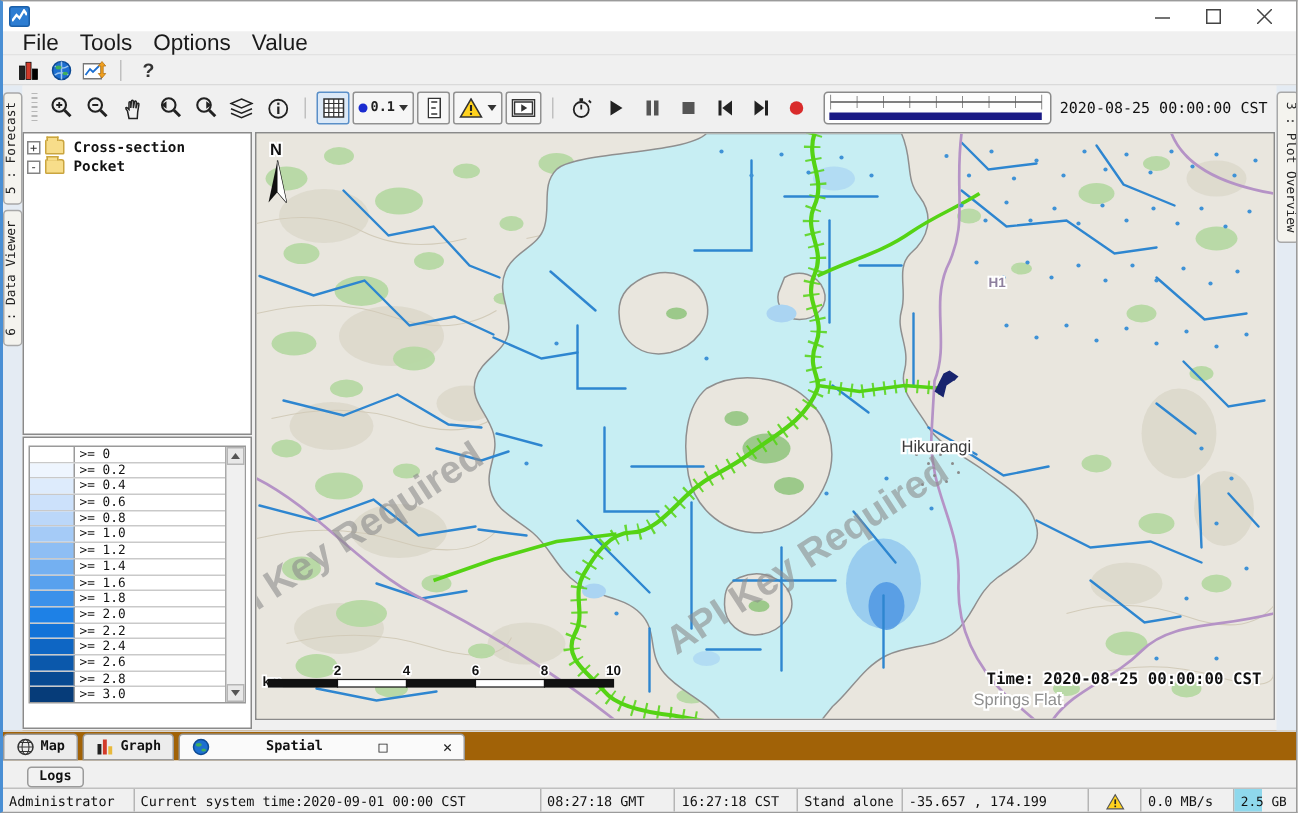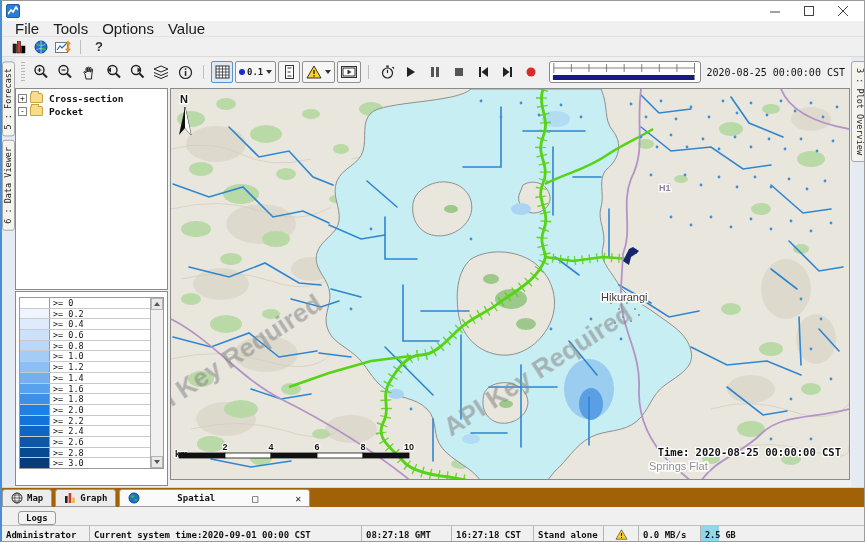--- a/index.html
+++ b/index.html
@@ -83,21 +83,21 @@
           background:#ececec; height:18px; padding:0 8px; margin-right:3px;
           font-family:"DejaVu Sans Mono",monospace; font-size:9px; font-weight:bold; color:#111; }
   .btab.active { background:#fafafa;gap:37px; }
   .btab .tab-ctl { font-size:10px; font-weight:bold; color:#222; }
   
   #logsrow { height:18px; background:#f0f0f0; display:flex; align-items:flex-end; padding-left:16px; }
   #logs-btn { border:1px solid #9a9a9a; border-radius:3px; background:#f2f2f2; font-family:"DejaVu Sans Mono",monospace;
               font-size:9px; font-weight:bold; color:#111; padding:1px 7px; }
   
   #statusbar { height:18px; background:#f0f0f0; border-top:1px solid #c0c0c0; display:flex;
-               font-family:"DejaVu Sans Mono",monospace; font-size:9px; color:#111;font-weight:bold; }
+               font-family:"DejaVu Sans Mono",monospace; font-size:9px; color:#111; }
   .st-cell { border-right:1px solid #b5b5b5; display:flex; align-items:center; padding:0 4px; white-space:nowrap; overflow:hidden; }
   #st-mem { background:linear-gradient(to right,#8fd8ec 0 45%,#f0f0f0 45%); border-right:none;text-align:right; }
 </style>
 </head>
 <body>
 
 <div id="titlebar">
   <span id="app-icon">
     <svg width="10" height="10" viewBox="0 0 10 10">
         <polyline points="0,8 3,4 5,6 8,1 10,4" fill="none" stroke="#fff" stroke-width="1.6"></polyline>
@@ -732,20 +732,21 @@
 <div id="logsrow">
   <span id="logs-btn">Logs</span>
 </div>
 
 <div id="statusbar">
   <span class="st-cell" style="width:88px">Administrator</span>
   <span class="st-cell" style="width:272px">Current system time:2020-09-01 00:00 CST</span>
   <span class="st-cell" style="width:90px">08:27:18 GMT</span>
   <span class="st-cell" style="width:82px">16:27:18 CST</span>
   <span class="st-cell" style="width:70px">Stand alone</span>
+  <span class="st-cell" style="width:125px">-35.657 , 174.199</span>
   <span class="st-cell" style="width:35px; justify-content:center">
     <svg width="13" height="11" viewBox="0 0 16 14">
         <path d="M8,1 L15,13 L1,13 Z" fill="#ffd21e" stroke="#555"></path>
         <rect x="7.3" y="5" width="1.4" height="4" fill="#222"></rect>
         <rect x="7.3" y="10.2" width="1.4" height="1.4" fill="#222"></rect>
       </svg>
   </span>
   <span class="st-cell" style="width:62px">0.0 MB/s</span>
   <span class="st-cell" id="st-mem" style="width:41px; font-size:8.5px">2.5 GB</span>
 </div>

